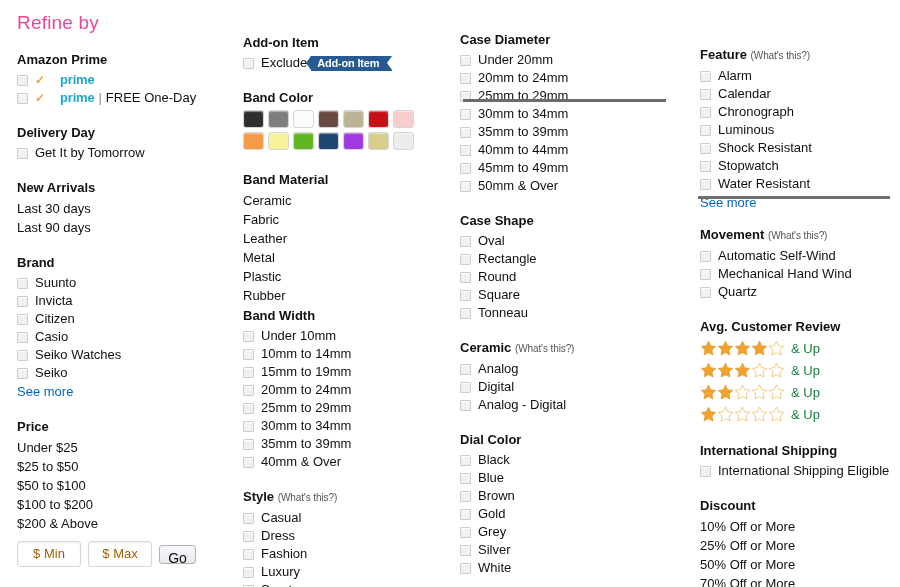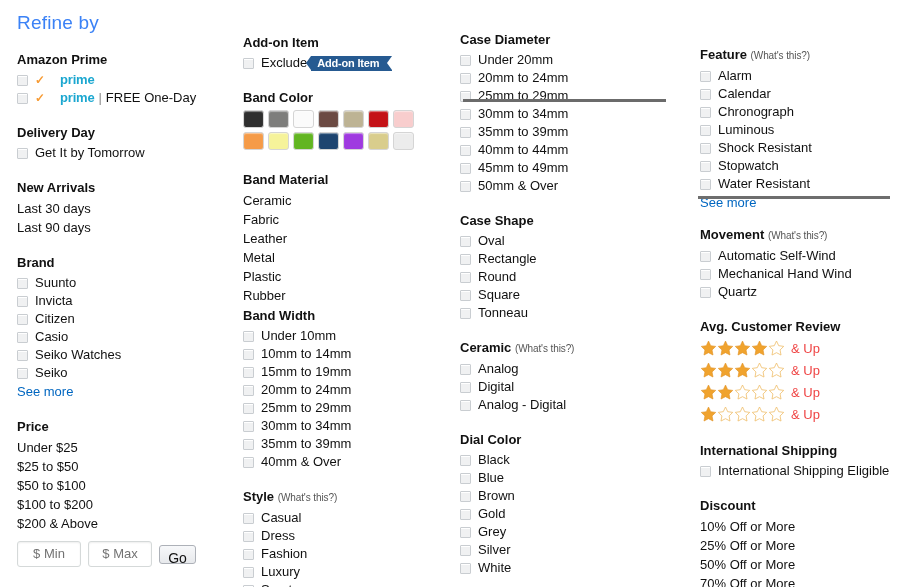--- a/index.html
+++ b/index.html
@@ -25,21 +25,21 @@
     position: absolute;
     top: 0;
   }
   .col-1 { left: 17px;  width: 210px; }
   .col-2 { left: 243px; width: 212px; }
   .col-3 { left: 460px; width: 215px; }
   .col-4 { left: 700px; width: 195px; }
 
   .refine-title {
     font-size: 19px;
-    color: #3b82f6;
+    color: #ec4899;
     font-weight: 400;
     letter-spacing: 0.2px;
     margin: 0;
     padding-top: 12px;
     line-height: 22px;
   }
 
   .group { margin-top: 17px; }
   .group.tight { margin-top: 14px; }
   .group:first-child { margin-top: 0; }
@@ -181,21 +181,21 @@
     align-items: center;
     margin-top: 8px;
   }
   .price-box {
     width: 64px;
     height: 26px;
     box-sizing: border-box;
     border: 1px solid #d5d9d9;
     border-radius: 3px;
     background: #ffffff;
-    color: #737373;
+    color: #a16207;
     font-size: 13px;
     line-height: 24px;
     text-align: center;
     margin-right: 7px;
     box-shadow: inset 0 1px 2px rgba(15,17,17,0.07);
   }
   .go-btn {
     width: 37px;
     height: 19px;
     box-sizing: border-box;
@@ -218,21 +218,21 @@
     cursor: pointer;
   }
   .star-set { display: flex; align-items: center; }
   .star {
     width: 17px;
     height: 17px;
     display: block;
   }
   .amp-up {
     font-size: 13px;
-    color: #ef4444;
+    color: #15803d;
     margin-left: 6px;
   }
 
   
   .rule-thick {
     position: absolute;
     background: #6b6b6b;
     height: 3px;
   }
   .rule-diameter {

